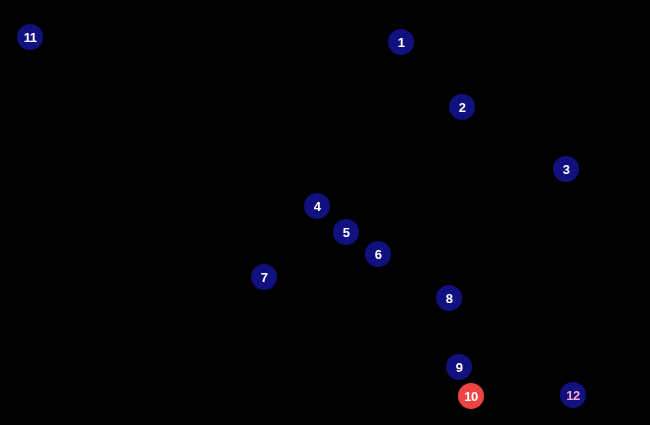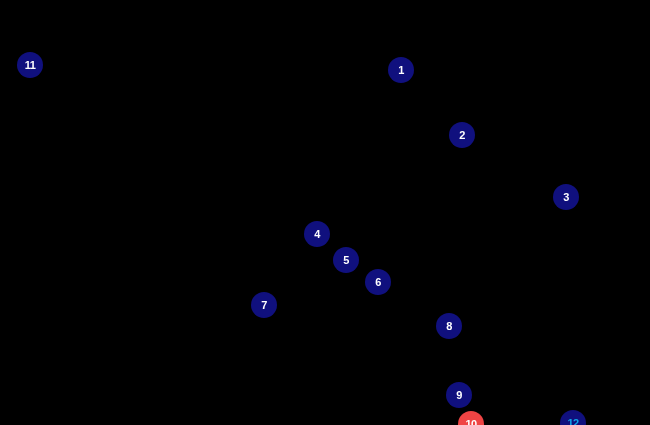--- a/index.html
+++ b/index.html
@@ -16,39 +16,38 @@
     font-family: "Liberation Sans", sans-serif;
   }
   .marker {
     position: absolute;
     width: 26px;
     height: 26px;
     border-radius: 50%;
     display: flex;
     align-items: center;
     justify-content: center;
-    font-size: 11px;
+    font-size: 13px;
     font-weight: bold;
     letter-spacing: -0.5px;
     line-height: 1;
     box-sizing: border-box;
     cursor: pointer;
     user-select: none;
-    margin-top: 28px;
   }
 </style>
 </head>
 <body>
 
 <div class="screen" style="background: rgb(0, 0, 0);">
   <div class="marker" style="left: 388px; top: 29px; background: rgb(16, 16, 126); color: rgb(255, 255, 255);">1</div>
   <div class="marker" style="left: 449px; top: 94px; background: rgb(16, 16, 126); color: rgb(255, 255, 255);">2</div>
   <div class="marker" style="left: 553px; top: 156px; background: rgb(16, 16, 126); color: rgb(255, 255, 255);">3</div>
   <div class="marker" style="left: 304px; top: 193px; background: rgb(16, 16, 126); color: rgb(255, 255, 255);">4</div>
   <div class="marker" style="left: 333px; top: 219px; background: rgb(16, 16, 126); color: rgb(255, 255, 255);">5</div>
   <div class="marker" style="left: 365px; top: 241px; background: rgb(16, 16, 126); color: rgb(255, 255, 255);">6</div>
   <div class="marker" style="left: 251px; top: 264px; background: rgb(16, 16, 126); color: rgb(255, 255, 255);">7</div>
   <div class="marker" style="left: 436px; top: 285px; background: rgb(16, 16, 126); color: rgb(255, 255, 255);">8</div>
   <div class="marker" style="left: 446px; top: 354px; background: rgb(16, 16, 126); color: rgb(255, 255, 255);">9</div>
   <div class="marker" style="left: 458px; top: 383px; background: #ef4444; color: rgb(255, 255, 255);">10</div>
   <div class="marker" style="left: 17px; top: 24px; background: rgb(16, 16, 126); color: rgb(255, 255, 255);">11</div>
-  <div class="marker" style="left: 560px; top: 382px; background: rgb(16, 16, 126); color: #0ea5e9;">12</div>
+  <div class="marker" style="left: 560px; top: 382px; background: rgb(16, 16, 126); color: #f9a8d4;">12</div>
 </div>
 
 </body></html>

